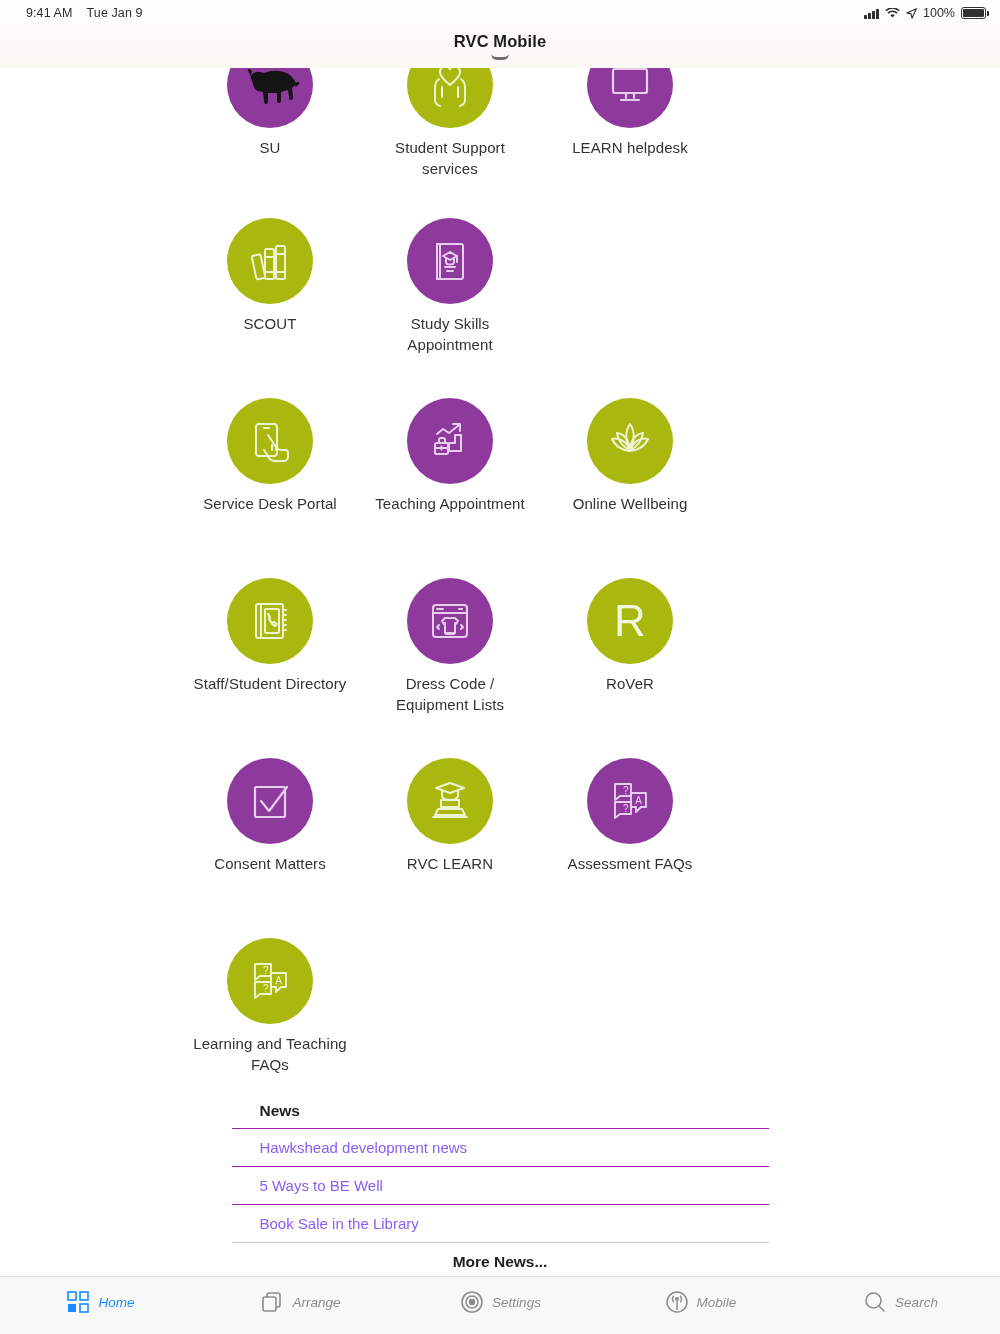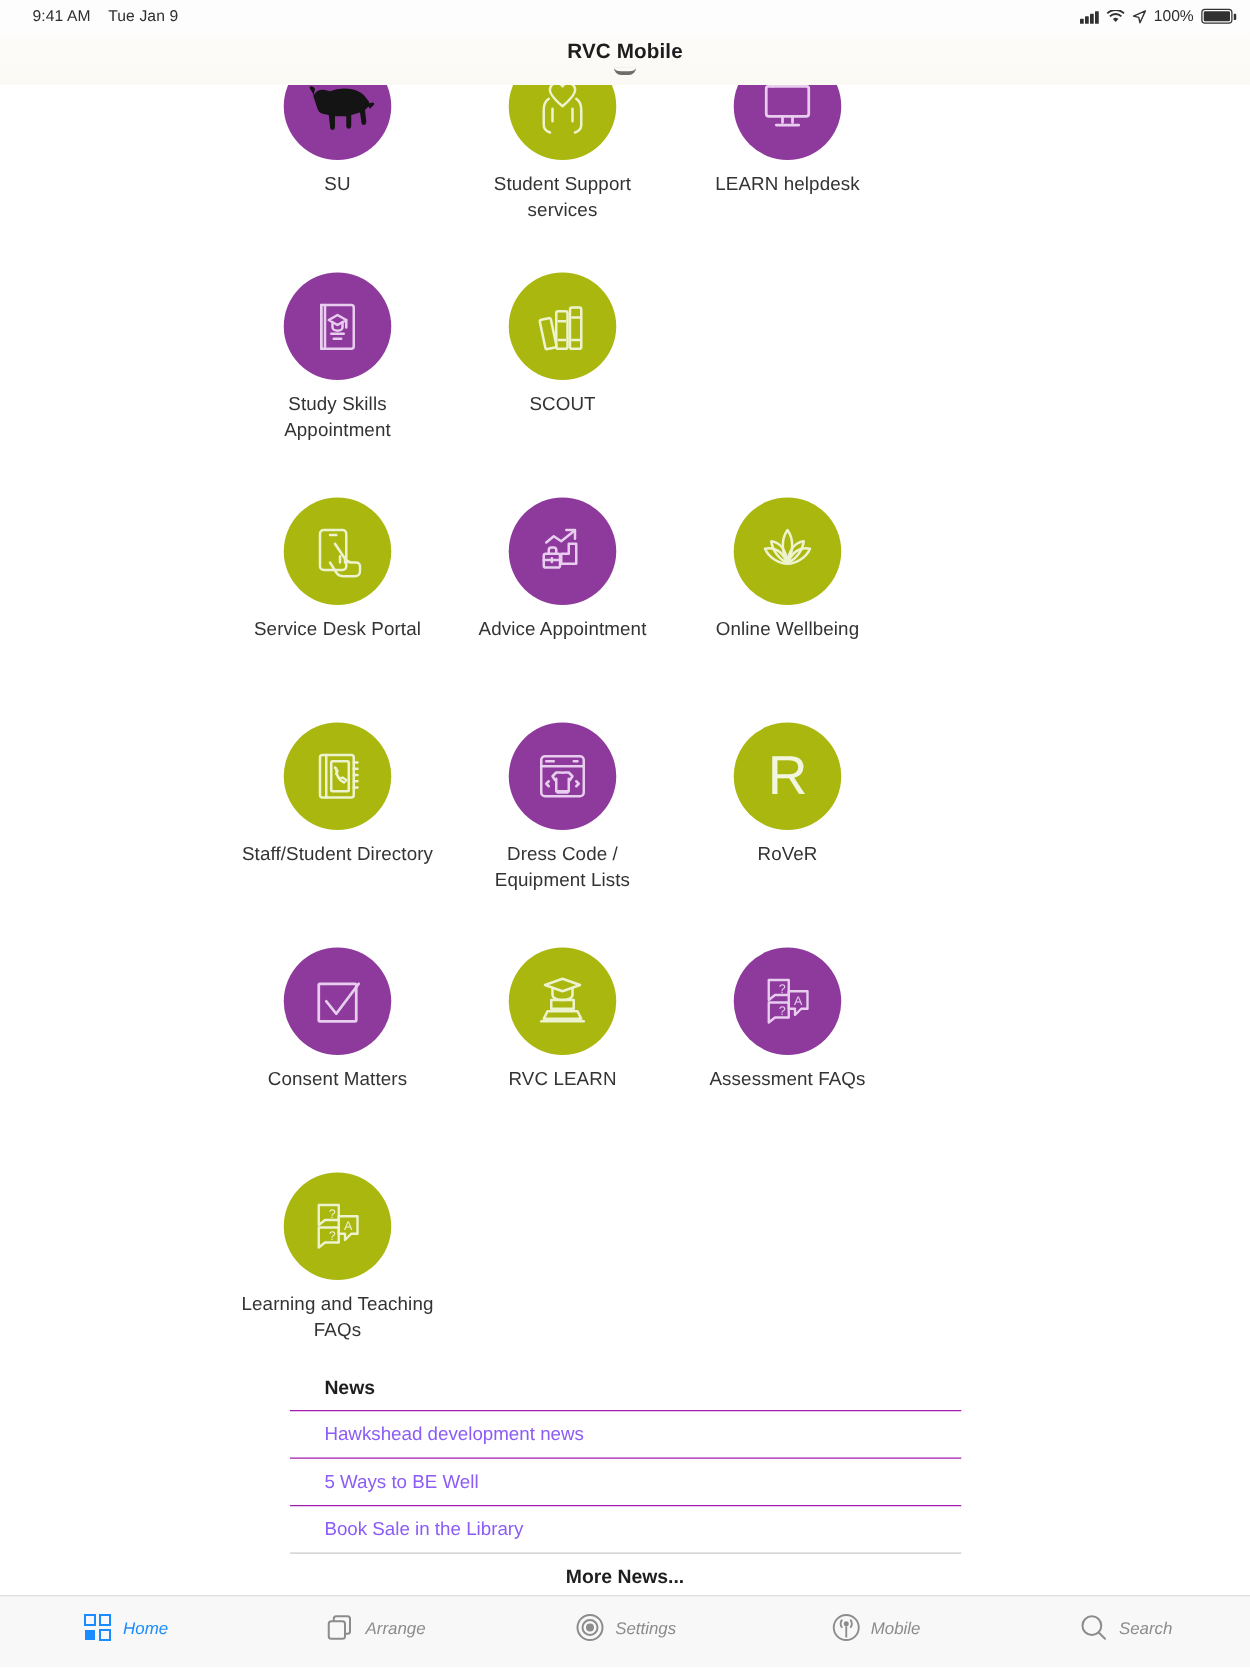--- a/index.html
+++ b/index.html
@@ -240,45 +240,45 @@
             </svg>
           </div>
           <div class="tile-label">LEARN helpdesk</div>
         </div>
         <div class="cell spacer"></div>
       </div>
 
       <div class="grid-row">
         <div class="cell spacer"></div>
         <div class="cell">
+          <div class="circle" style="background:#A9B70F">
+            <svg width="56" height="56" viewBox="0 0 56 56" fill="none" stroke="#eef3cf" stroke-width="2" stroke-linejoin="round">
+              <rect x="12" y="22" width="9" height="24" rx="1.5" transform="rotate(-12 16 34)"></rect>
+              <rect x="23" y="16" width="9" height="30" rx="1.5"></rect>
+              <rect x="34" y="13" width="9" height="33" rx="1.5"></rect>
+              <path d="M24 24 h7 M35 21 h7 M24 39 h7 M35 39 h7"></path>
+            </svg>
+          </div>
+          <div class="tile-label">SCOUT</div>
+        </div>
+
+        <div class="cell">
           <div class="circle" style="background:#8E3A9D">
             <svg width="56" height="56" viewBox="0 0 56 56" fill="none" stroke="#e8cdef" stroke-width="2" stroke-linecap="round" stroke-linejoin="round">
               <path d="M15 11 h24 a2 2 0 0 1 2 2 v31 a2 2 0 0 1 -2 2 h-24 z"></path>
               <path d="M15 11 v35 M18 11 v35"></path>
               <path d="M21 23 l7 -4 l7 4 l-7 4 z"></path>
               <path d="M24 25 v4 a4 2.5 0 0 0 8 0 v-4"></path>
               <path d="M35 23 v6"></path>
               <path d="M23 34 h10 M25 38 h6"></path>
             </svg>
           </div>
           <div class="tile-label">Study Skills Appointment</div>
         </div>
 
-        <div class="cell">
-          <div class="circle" style="background:#A9B70F">
-            <svg width="56" height="56" viewBox="0 0 56 56" fill="none" stroke="#eef3cf" stroke-width="2" stroke-linejoin="round">
-              <rect x="12" y="22" width="9" height="24" rx="1.5" transform="rotate(-12 16 34)"></rect>
-              <rect x="23" y="16" width="9" height="30" rx="1.5"></rect>
-              <rect x="34" y="13" width="9" height="33" rx="1.5"></rect>
-              <path d="M24 24 h7 M35 21 h7 M24 39 h7 M35 39 h7"></path>
-            </svg>
-          </div>
-          <div class="tile-label">SCOUT</div>
-        </div>
-
         <div class="cell spacer"></div>
       </div>
 
       <div class="grid-row">
         <div class="cell spacer"></div>
         <div class="cell">
           <div class="circle" style="background:#A9B70F">
             <svg width="56" height="56" viewBox="0 0 56 56" fill="none" stroke="#eef3cf" stroke-width="2" stroke-linecap="round" stroke-linejoin="round">
               <rect x="14" y="11" width="21" height="32" rx="3"></rect>
               <path d="M22 15 h5"></path>
@@ -293,21 +293,21 @@
           <div class="circle" style="background:#8E3A9D">
             <svg width="56" height="56" viewBox="0 0 56 56" fill="none" stroke="#e8cdef" stroke-width="2" stroke-linecap="round" stroke-linejoin="round">
               <path d="M15 21 l6 -5 l6 4 l10 -8"></path>
               <path d="M31 11 h7 v7"></path>
               <path d="M27 38 v-8 h6 v-8 h6 v16 z"></path>
               <rect x="13" y="30" width="13" height="11" rx="1.5"></rect>
               <path d="M17 30 v-3 a2 2 0 0 1 2 -2 h2 a2 2 0 0 1 2 2 v3"></path>
               <path d="M13 35 h13 M19.5 33.5 v3"></path>
             </svg>
           </div>
-          <div class="tile-label">Advice Appointment</div>
+          <div class="tile-label">Teaching Appointment</div>
         </div>
 
         <div class="cell">
           <div class="circle" style="background:#A9B70F">
             <svg width="58" height="58" viewBox="0 0 58 58" fill="none" stroke="#eef3cf" stroke-width="2" stroke-linecap="round" stroke-linejoin="round">
               <path d="M29 12 c-5 7-5 17 0 26 c5-9 5-19 0-26z"></path>
               <path d="M29 38 c-6-2-12-9-13-17 c7 1 12 7 13 17z"></path>
               <path d="M29 38 c6-2 12-9 13-17 c-7 1-12 7-13 17z"></path>
               <path d="M29 39 c-7 0-15-5-18-12 c8-2 15 3 18 12z"></path>
               <path d="M29 39 c7 0 15-5 18-12 c-8-2-15 3-18 12z"></path>

